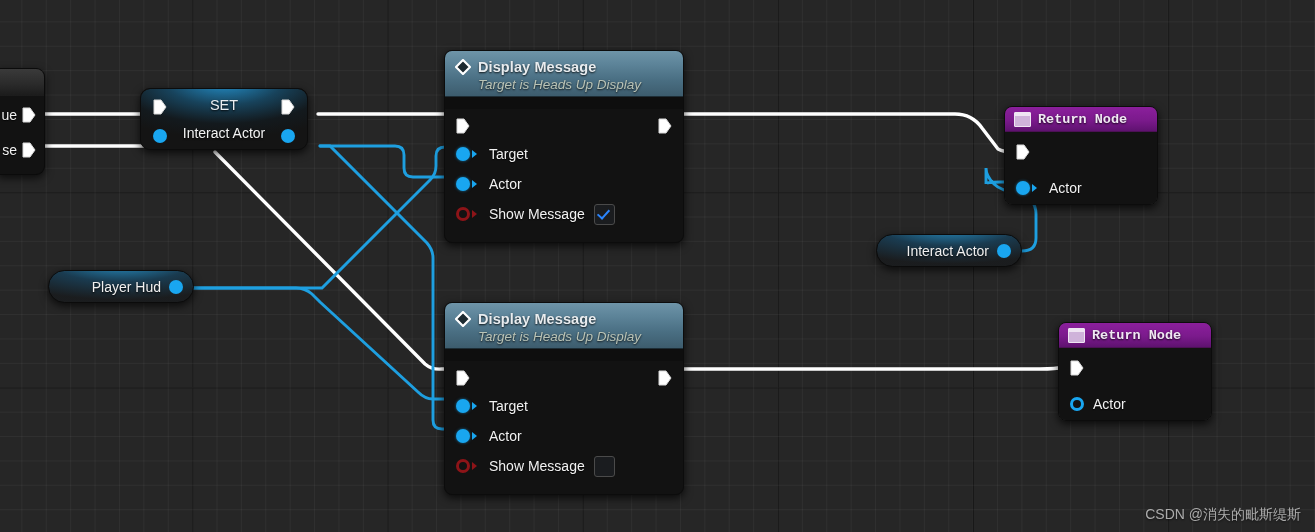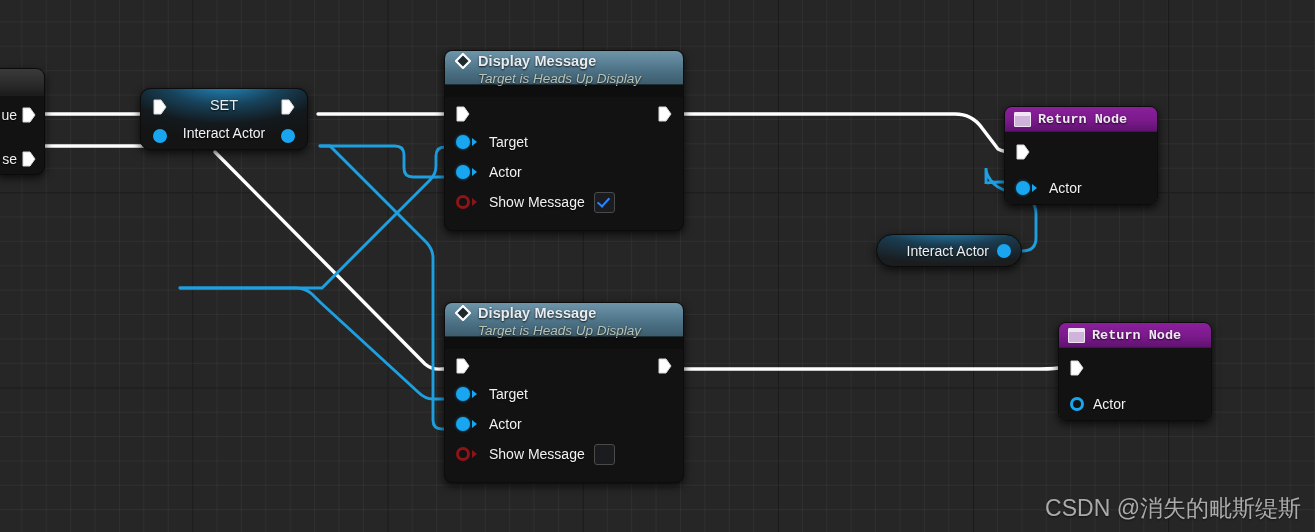--- a/index.html
+++ b/index.html
@@ -53,22 +53,22 @@
     border: 1px solid #0c0c0c;
     overflow: hidden;
   }
 
   
   .fn-node {
     width: 240px;
     background: #0e0e0e;
   }
   .fn-header {
-    height: 34px;
-    padding: 0 10px 0 10px;
+    height: 46px;
+    padding: 6px 10px 0 10px;
     box-sizing: border-box;
     background:
       linear-gradient(to bottom,
         #6e94a8 0%,
         #5d8499 28%,
         #4a6f83 62%,
         #3c5b6c 100%);
     position: relative;
   }
   .fn-header::after {
@@ -354,21 +354,21 @@
     text-shadow: 0 1px 1px rgba(0,0,0,0.8);
     margin-right: 5px;
     white-space: nowrap;
   }
 
   
   #watermark {
     position: absolute;
     right: 14px;
     bottom: 8px;
-    font-size: 23px;
+    font-size: 14px;
     color: #d0d0d0;
     opacity: 0.78;
     z-index: 30;
     text-shadow: 0 1px 2px rgba(0,0,0,0.7);
     white-space: nowrap;
   }
 </style>
 </head>
 <body>
 
@@ -407,21 +407,21 @@
   </svg>
 
   <div class="edge-node" style="top: 68px;">
     <div class="edge-node-header"></div>
     <div class="edge-pinrow" style="top: 38px;">
       <span class="edge-pin-text">ue</span>
       <svg width="14" height="16">
         <path d="M1 1 L8 1 L13 8 L8 15 L1 15 Z" fill="#ffffff" stroke="#d8d8d8" stroke-width="1"></path>
       </svg>
     </div>
-    <div class="edge-pinrow" style="top: 82px;">
+    <div class="edge-pinrow" style="top: 73px;">
       <span class="edge-pin-text">se</span>
       <svg width="14" height="16">
         <path d="M1 1 L8 1 L13 8 L8 15 L1 15 Z" fill="#ffffff" stroke="#d8d8d8" stroke-width="1"></path>
       </svg>
     </div>
   </div>
 
   <div class="node set-node" style="left: 140px; top: 88px;">
     <div class="set-inner">
       <div class="set-title">SET</div>
@@ -543,20 +543,24 @@
       <svg class="ret-exec" width="14" height="16">
         <path d="M1 1 L8 1 L13 8 L8 15 L1 15 Z" fill="#ffffff" stroke="#d8d8d8" stroke-width="1"></path>
       </svg>
       <div class="ret-pinrow">
         <span class="pin-dot obj-open"></span>
         <span class="pin-label">Actor</span>
       </div>
     </div>
   </div>
 
+  <div class="pill-node" style="left: 48px; top: 270px; width: 146px;">
+    <span class="pill-label">Player Hud</span>
+    <span class="pill-dot"></span>
+  </div>
 
   <div class="pill-node" style="left: 876px; top: 234px; width: 146px;">
     <span class="pill-label">Interact Actor</span>
     <span class="pill-dot"></span>
   </div>
 
   <div id="watermark">CSDN @消失的毗斯缇斯</div>
 
 </div>
 

